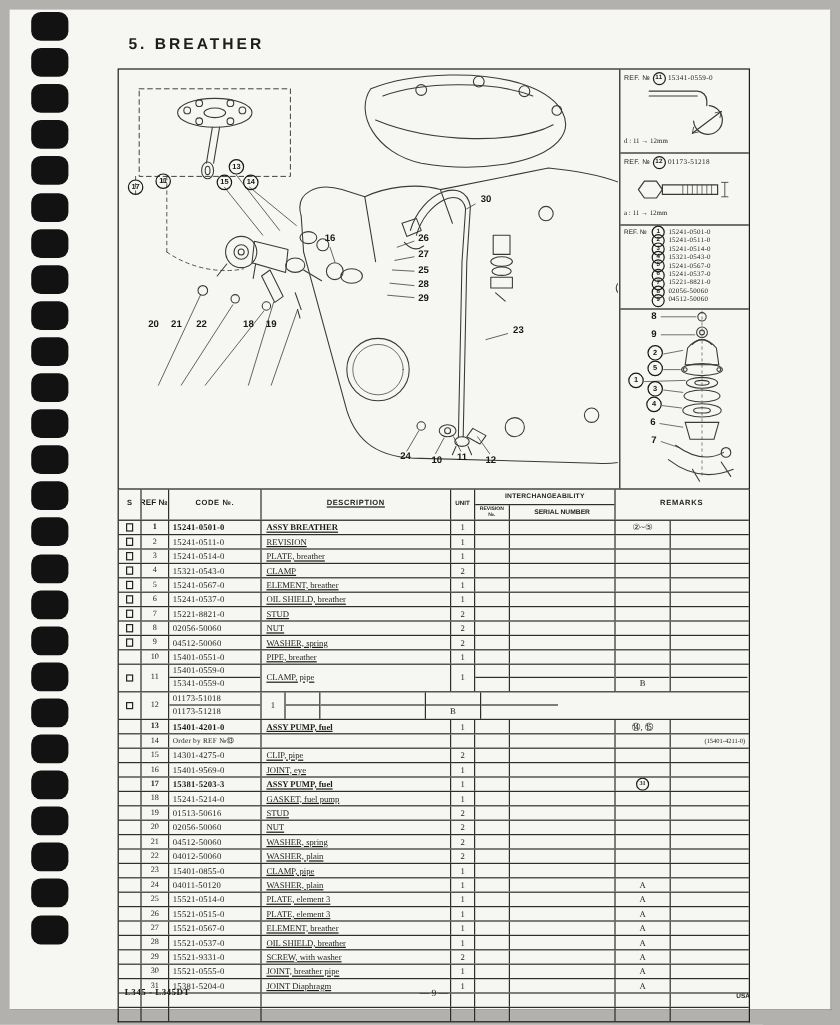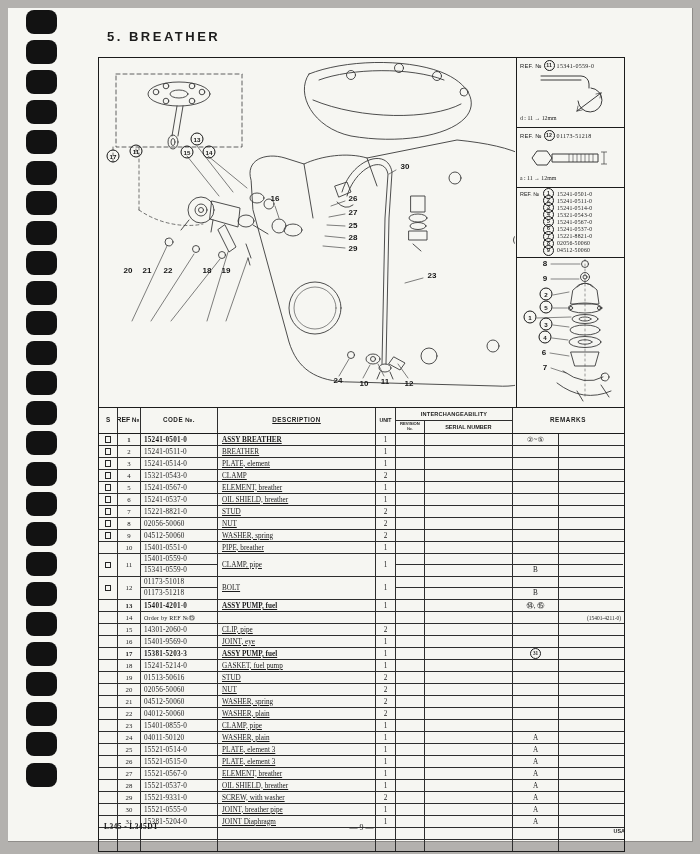--- a/index.html
+++ b/index.html
@@ -399,34 +399,34 @@
         <div class="cell c-serial"></div>
         <div class="cell c-rema">②~⑤</div>
         <div class="cell c-remb"></div>
       </div>
       <div class="trow">
         <div class="cell c-s">
           <span class="chk"></span>
         </div>
         <div class="cell c-ref">2</div>
         <div class="cell c-code">15241-0511-0</div>
-        <div class="cell c-desc">BREATHER</div>
+        <div class="cell c-desc">REVISION</div>
         <div class="cell c-unit">1</div>
         <div class="cell c-rev"></div>
         <div class="cell c-serial"></div>
         <div class="cell c-rema"></div>
         <div class="cell c-remb"></div>
       </div>
       <div class="trow">
         <div class="cell c-s">
           <span class="chk"></span>
         </div>
         <div class="cell c-ref">3</div>
         <div class="cell c-code">15241-0514-0</div>
-        <div class="cell c-desc">PLATE, element</div>
+        <div class="cell c-desc">PLATE, breather</div>
         <div class="cell c-unit">1</div>
         <div class="cell c-rev"></div>
         <div class="cell c-serial"></div>
         <div class="cell c-rema"></div>
         <div class="cell c-remb"></div>
       </div>
       <div class="trow">
         <div class="cell c-s">
           <span class="chk"></span>
         </div>
@@ -545,21 +545,20 @@
       </div>
       <div class="trow dbl">
         <div class="cell c-s">
           <span class="chk"></span>
         </div>
         <div class="cell c-ref">12</div>
         <div class="cell c-code split">
           <div class="sub sb">01173-51018</div>
           <div class="sub">01173-51218</div>
         </div>
-        <div class="cell c-desc">BOLT</div>
         <div class="cell c-unit">1</div>
         <div class="cell c-rev split">
           <div class="sub sb">&nbsp;</div>
           <div class="sub">&nbsp;</div>
         </div>
         <div class="cell c-serial split">
           <div class="sub sb">&nbsp;</div>
           <div class="sub">&nbsp;</div>
         </div>
         <div class="cell c-rema split">
@@ -589,21 +588,21 @@
         <div class="cell c-desc"></div>
         <div class="cell c-unit"></div>
         <div class="cell c-rev"></div>
         <div class="cell c-serial"></div>
         <div class="cell c-rema"></div>
         <div class="cell c-remb tiny">(15401-4211-0)</div>
       </div>
       <div class="trow">
         <div class="cell c-s"></div>
         <div class="cell c-ref">15</div>
-        <div class="cell c-code">14301-2060-0</div>
+        <div class="cell c-code">14301-4275-0</div>
         <div class="cell c-desc">CLIP, pipe</div>
         <div class="cell c-unit">2</div>
         <div class="cell c-rev"></div>
         <div class="cell c-serial"></div>
         <div class="cell c-rema"></div>
         <div class="cell c-remb"></div>
       </div>
       <div class="trow">
         <div class="cell c-s"></div>
         <div class="cell c-ref">16</div>

